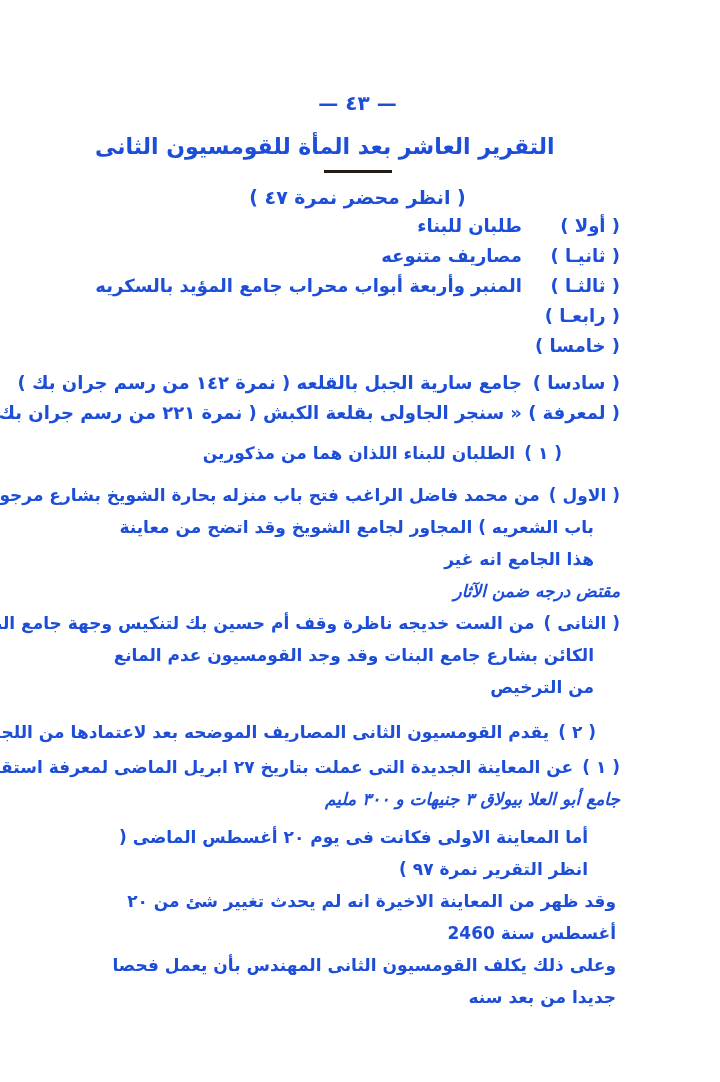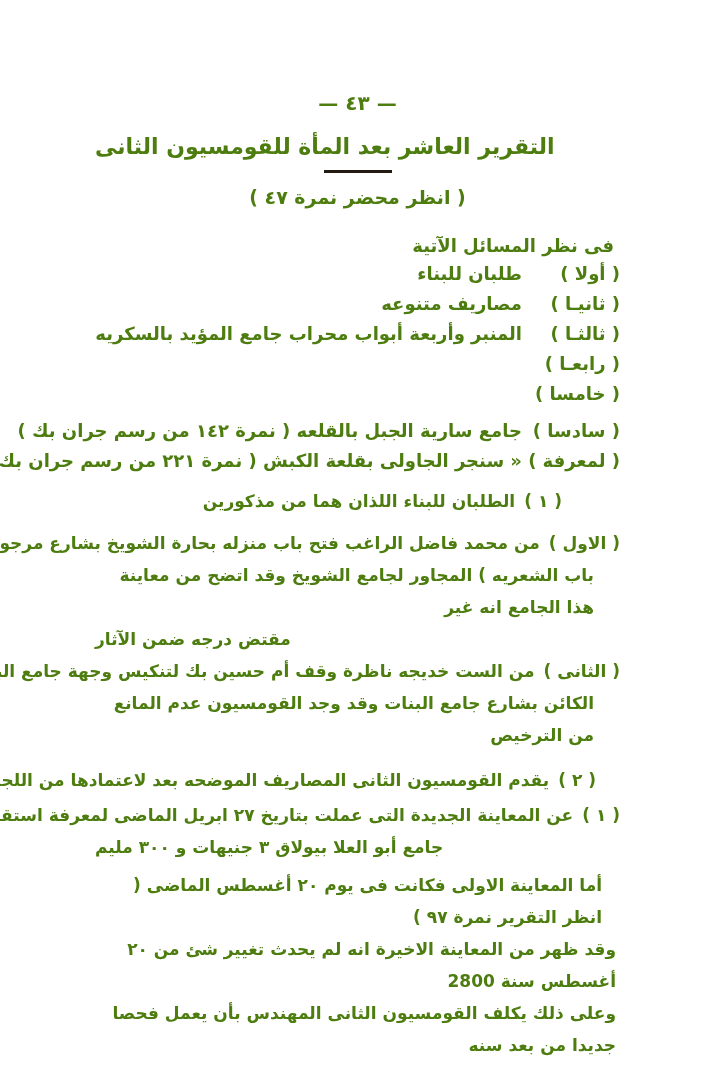--- a/index.html
+++ b/index.html
@@ -1,21 +1,21 @@
 <!DOCTYPE html>
 <html lang="ar" dir="rtl"><head>
 <meta charset="utf-8">
 <style>
   html,body{margin:0;padding:0;background:#ffffff;}
   .page{
     position:relative;
     width:720px;
     height:1082px;
     background:#ffffff;
-    color:#4d7c0f;
+    color:#1d4ed8;
     font-family:"DejaVu Sans", sans-serif;
     font-weight:700;
     direction:rtl;
     box-sizing:border-box;
     padding-top:90px;
     overflow:hidden;
   }
   .content{padding:0 100px 0 95px;}
   .pageno{
     text-align:center;
@@ -56,42 +56,41 @@
     white-space:nowrap;
   }
   .agenda-row .lab{min-width:88px;display:inline-block;}
   .agenda-row.gap{margin-top:7px;}
   .sec{font-size:17px;line-height:32px;}
   .flexline{display:flex;gap:9px;white-space:nowrap;}
   .point1{margin-top:11px;margin-right:58px;line-height:28px;}
   .para{margin-top:0;}
   .para-first{margin-top:12px;}
   .cont{margin-right:26px;}
-  .centered{text-align:left;white-space:nowrap;}
+  .centered{text-align:right;white-space:nowrap;font-style:italic;}
   .point2{margin-top:14px;margin-right:24px;line-height:30px;}
   .expense{margin-top:4px;}
   .closing{margin-top:6px;}
-  .ind20{margin-right:18px;}
+  .ind20{margin-right:32px;}
   .ind5{margin-right:4px;}
 </style>
 </head>
 <body>
 
 <div class="page">
   <div class="content">
 
     <div class="pageno">— ٤٣ —</div>
 
     <div class="title">التقرير العاشر بعد المأة للقومسيون الثانى</div>
 
     <div class="rule"></div>
 
     <div class="refnote">( انظر محضر نمرة ٤٧ )</div>
 
-    <div class="intro">فى نظر المسائل الآتية</div>
 
     <div class="agenda">
       <div class="agenda-row">
         <span class="lab">( أولا )</span>
         <span class="txt">طلبان للبناء</span>
       </div>
       <div class="agenda-row">
         <span class="lab">( ثانيـا )</span>
         <span class="txt">مصاريف متنوعه</span>
       </div>
@@ -145,18 +144,18 @@
     <div class="sec expense">
       <div class="flexline">
         <span>( ١ )</span>
         <span>عن المعاينة الجديدة التى عملت بتاريخ ٢٧ ابريل الماضى لمعرفة استقامة منارة</span>
       </div>
       <div class="centered">جامع أبو العلا بيولاق ٣ جنيهات و ٣٠٠ مليم</div>
     </div>
 
     <div class="sec closing">
       <div class="ind20">أما المعاينة الاولى فكانت فى يوم ٢٠ أغسطس الماضى ( انظر التقرير نمرة ٩٧ )</div>
-      <div class="ind5">وقد ظهر من المعاينة الاخيرة انه لم يحدث تغيير شئ من ٢٠ أغسطس سنة 2800</div>
+      <div class="ind5">وقد ظهر من المعاينة الاخيرة انه لم يحدث تغيير شئ من ٢٠ أغسطس سنة 2460</div>
       <div class="ind5">وعلى ذلك يكلف القومسيون الثانى المهندس بأن يعمل فحصا جديدا من بعد سنه</div>
     </div>
 
   </div>
 </div>
 
 </body></html>

